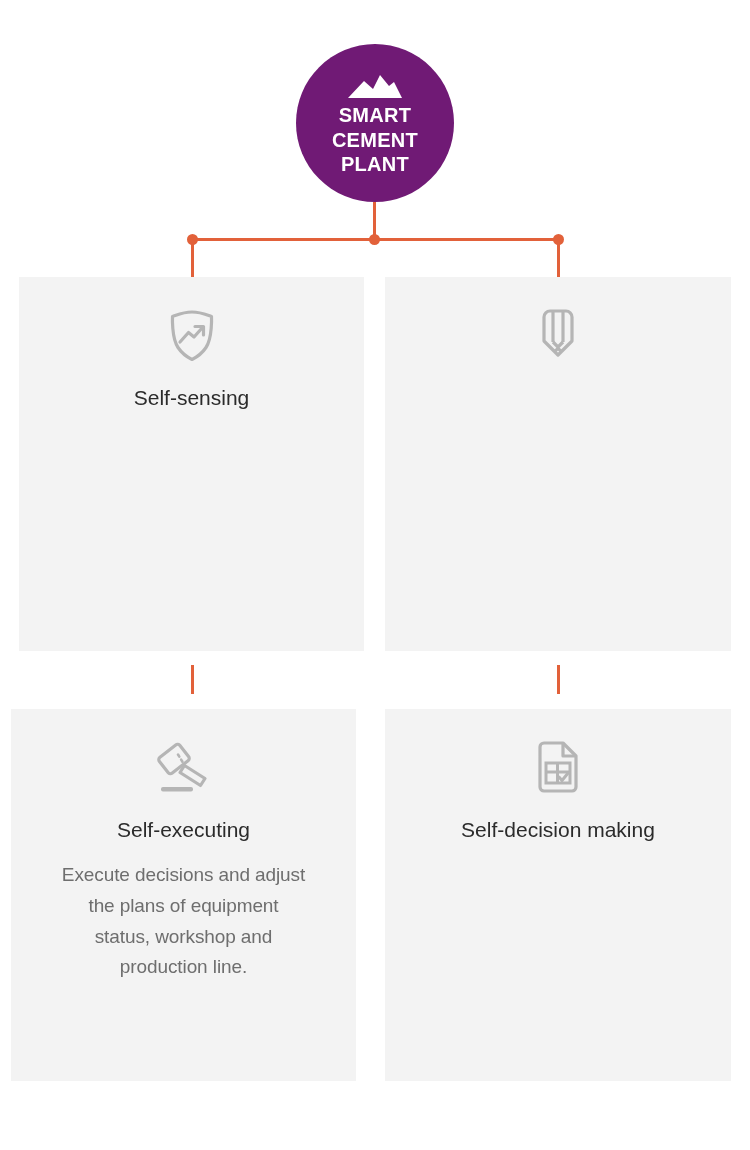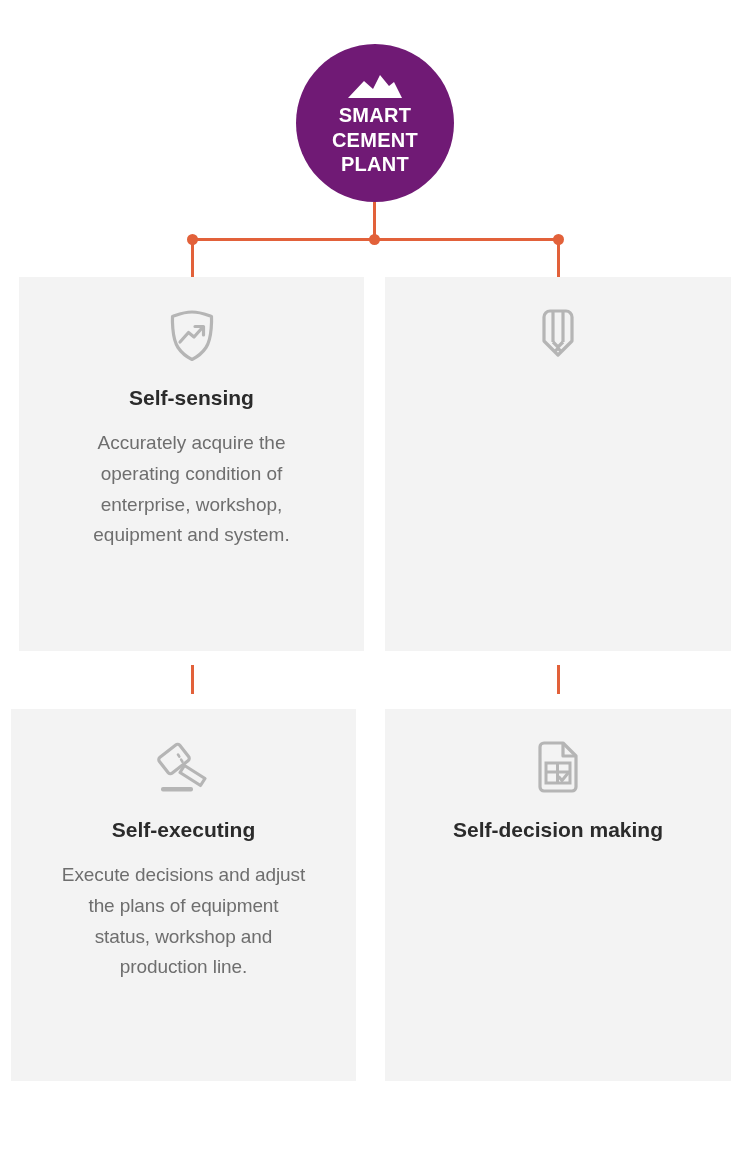--- a/index.html
+++ b/index.html
@@ -98,21 +98,21 @@
     height: 62px;
     margin-top: 28px;
     display: flex;
     align-items: center;
     justify-content: center;
   }
   .card-icon svg { display: block; }
 
   .card-title {
     font-size: 21px;
-    font-weight: bold;
+    font-weight: normal;
     color: #2B2B2B;
     margin-top: 18px;
     line-height: 1.2;
   }
   .card-body {
     font-size: 19px;
     color: #6E6E6E;
     line-height: 1.62;
     margin-top: 18px;
     white-space: pre-line;
@@ -143,24 +143,20 @@
 
 <div class="card" id="card-self-sensing">
   <div class="card-icon">
     <svg width="46" height="52" viewBox="0 0 46 52">
       <path d="M23 2 C14 2 8 5 3.5 6.5 C3.5 6.5 2.5 28 9 37.5 C14 45 23 49.5 23 49.5 C23 49.5 32 45 37 37.5 C43.5 28 42.5 6.5 42.5 6.5 C38 5 32 2 23 2 Z" fill="none" stroke="#B5B5B5" stroke-width="3.2" stroke-linejoin="round"></path>
       <path d="M11 32 L19.5 22.5 L25 27 L33.5 17.5" fill="none" stroke="#B5B5B5" stroke-width="3.2" stroke-linecap="round" stroke-linejoin="round"></path>
       <path d="M26 16.5 L34.5 16.5 L34.5 25" fill="none" stroke="#B5B5B5" stroke-width="3.2" stroke-linecap="round" stroke-linejoin="round"></path>
     </svg>
   </div>
   <div class="card-title">Self-sensing</div>
-  <div class="card-body">Accurately acquire the
-operating condition of
-enterprise, workshop,
-equipment and system.</div>
 </div>
 
 <div class="card" id="card-self-learning">
   <div class="card-icon">
     <svg width="36" height="54" viewBox="0 0 36 54">
       <path d="M4 8 C4 4.7 6.7 2 10 2 L26 2 C29.3 2 32 4.7 32 8 L32 32 L18 46 L4 32 Z" fill="none" stroke="#B5B5B5" stroke-width="3.2" stroke-linejoin="round"></path>
       <line x1="13" y1="3" x2="13" y2="33" stroke="#B5B5B5" stroke-width="3.2"></line>
       <line x1="23" y1="3" x2="23" y2="33" stroke="#B5B5B5" stroke-width="3.2"></line>
       <path d="M13 33 L18 38 L23 33" fill="none" stroke="#B5B5B5" stroke-width="3.2" stroke-linejoin="round"></path>
       <path d="M14.5 42.5 L18 39.5 L21.5 42.5" fill="none" stroke="#B5B5B5" stroke-width="3" stroke-linejoin="round"></path>

